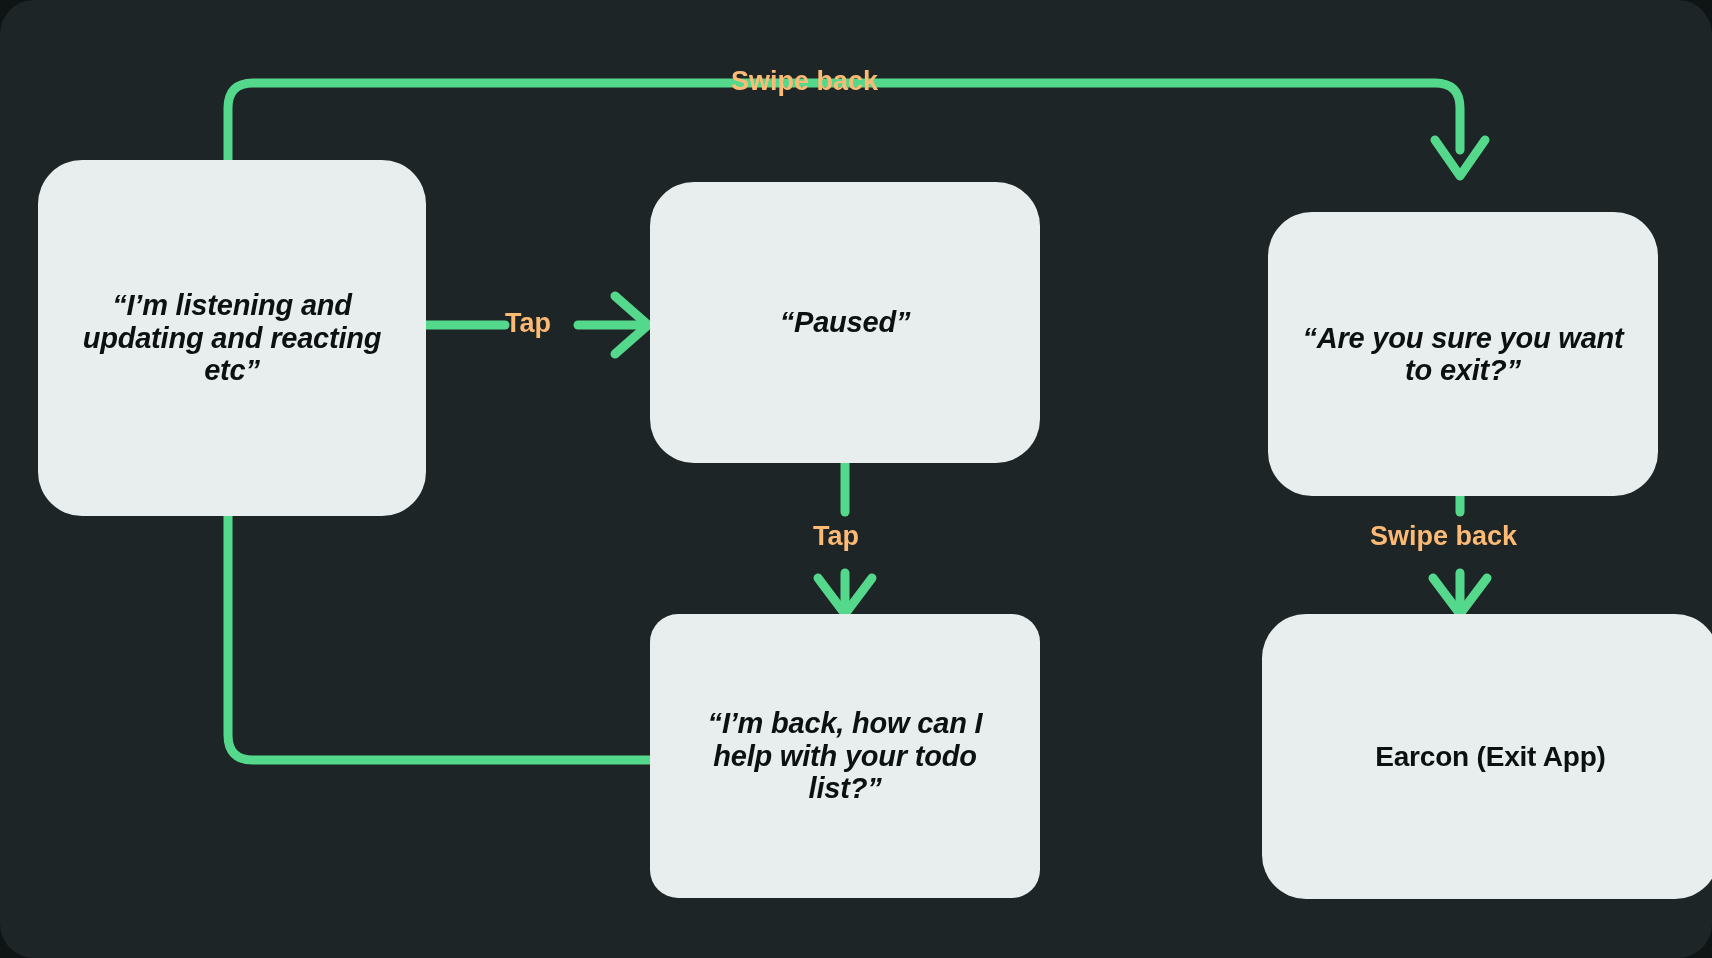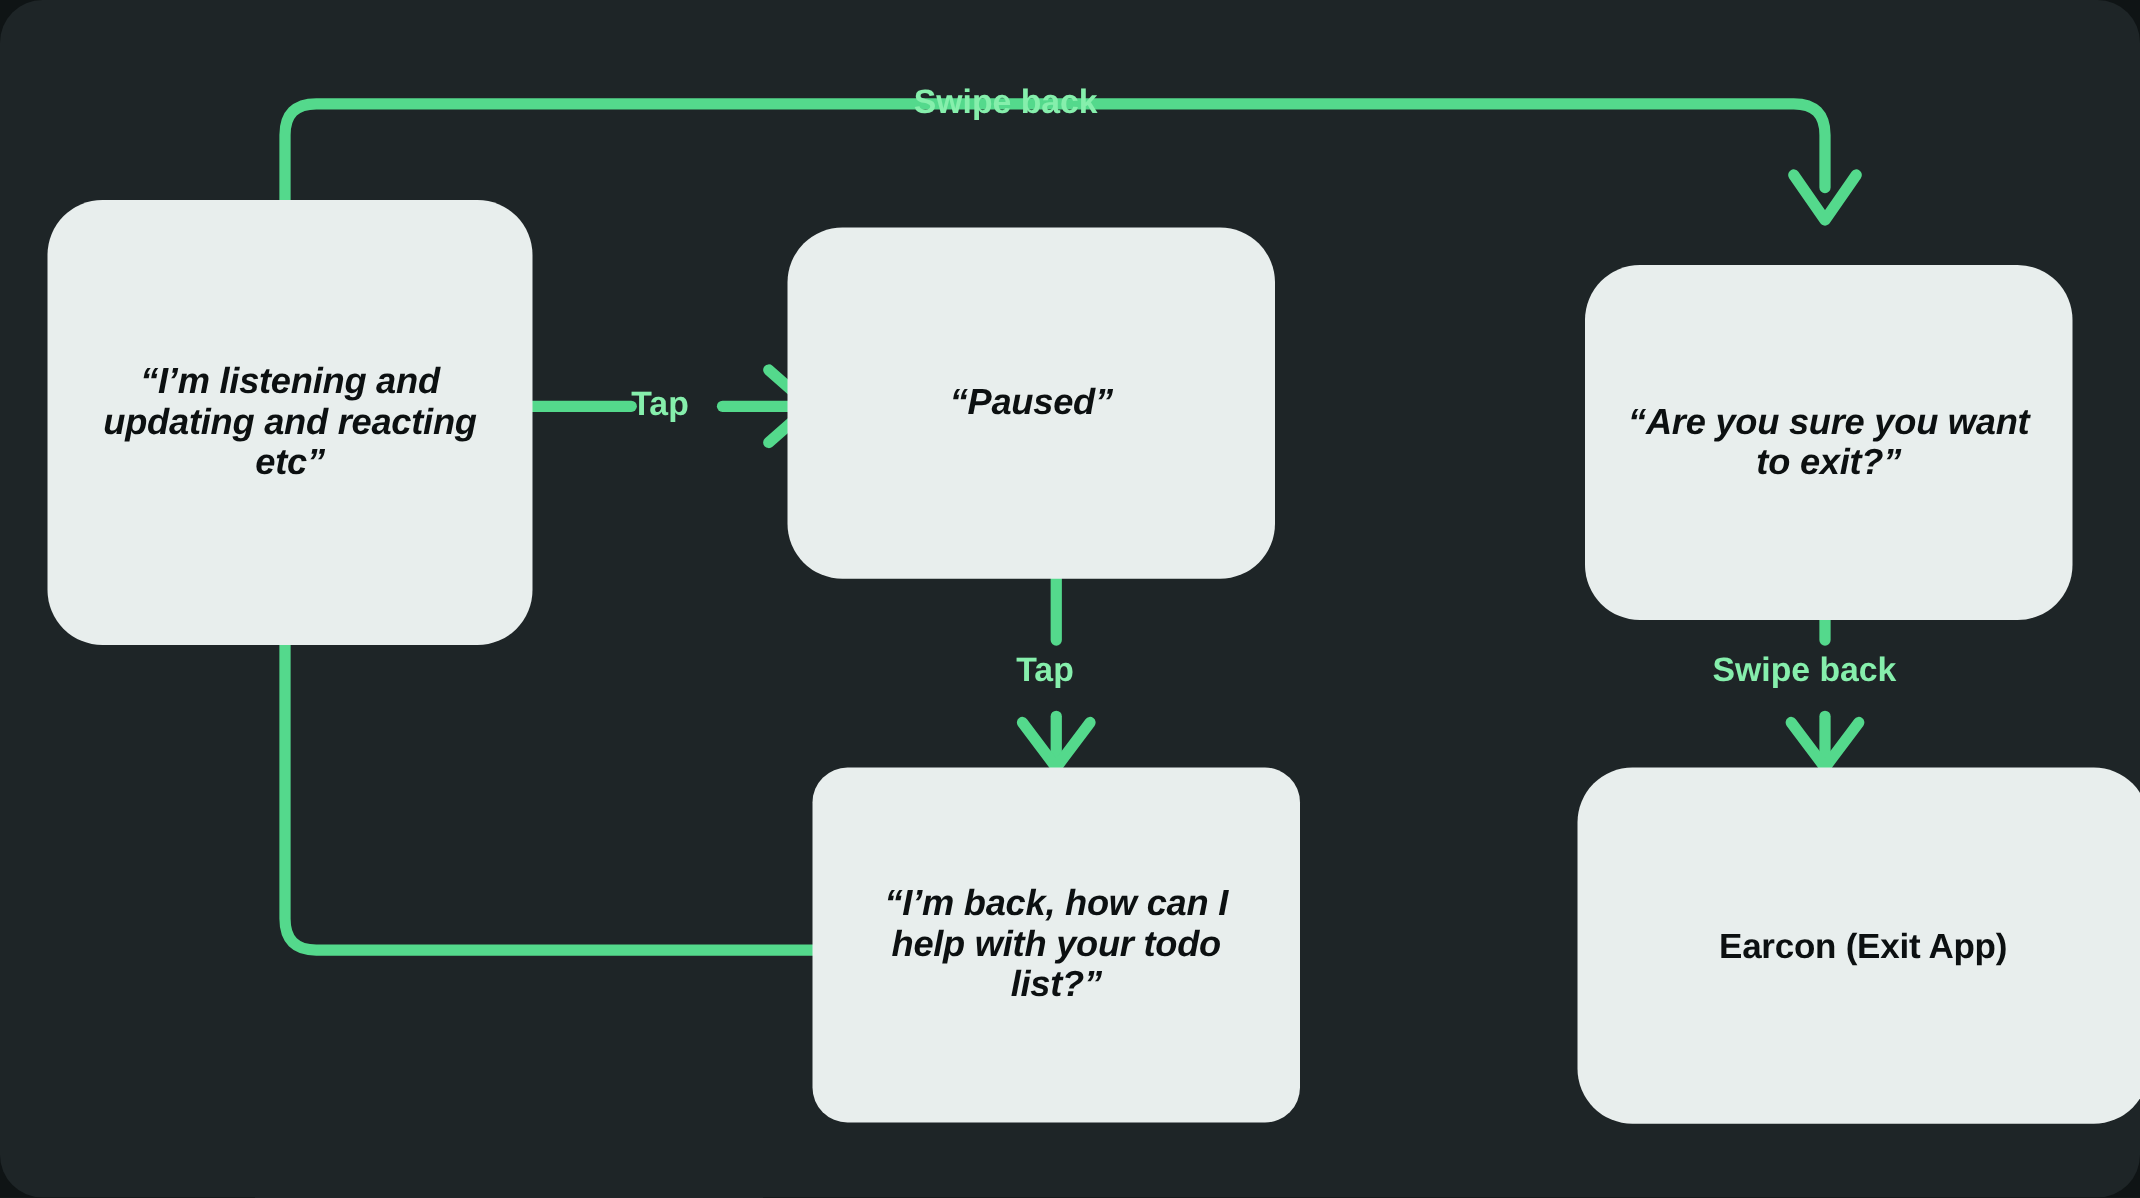--- a/index.html
+++ b/index.html
@@ -43,21 +43,21 @@
   }
   .node-label.plain {
     font-style: normal;
     font-size: 28px;
   }
   .edge-label {
     position: absolute;
     font-family: "Liberation Sans", sans-serif;
     font-weight: bold;
     font-size: 27px;
-    color: #86efac;
+    color: #fdba74;
     letter-spacing: 0px;
     white-space: nowrap;
   }
   svg.wires {
     position: absolute;
     left: 0;
     top: 0;
     width: 1712px;
     height: 958px;
     pointer-events: none;
@@ -97,21 +97,21 @@
     <g>
       <path d="M652,760 L253,760 Q228,760 228,735 L228,492" fill="none" stroke="#54d98c" stroke-width="9" stroke-linecap="round"></path>
       <path d="M203,508 L228,472 L253,508" fill="none" stroke="#54d98c" stroke-width="9" stroke-linecap="round" stroke-linejoin="round"></path>
     </g>
   </svg>
 
   <div class="node" style="left:38px; top:160px; width:388px; height:356px;">
     <span class="node-label">“I’m listening and updating and reacting etc”</span>
   </div>
 
-  <div class="node" style="left:630px; top:182px; width:390px; height:281px;">
+  <div class="node" style="left:650px; top:182px; width:390px; height:281px;">
     <span class="node-label">“Paused”</span>
   </div>
 
   <div class="node" style="left:1268px; top:176px; width:390px; height:284px;margin-top:36px;">
     <span class="node-label">“Are you sure you want to exit?”</span>
   </div>
 
   <div class="node" style="left:650px; top:614px; width:390px; height:284px;border-radius:28px;">
     <span class="node-label">“I’m back, how can I help with your todo list?”</span>
   </div>

